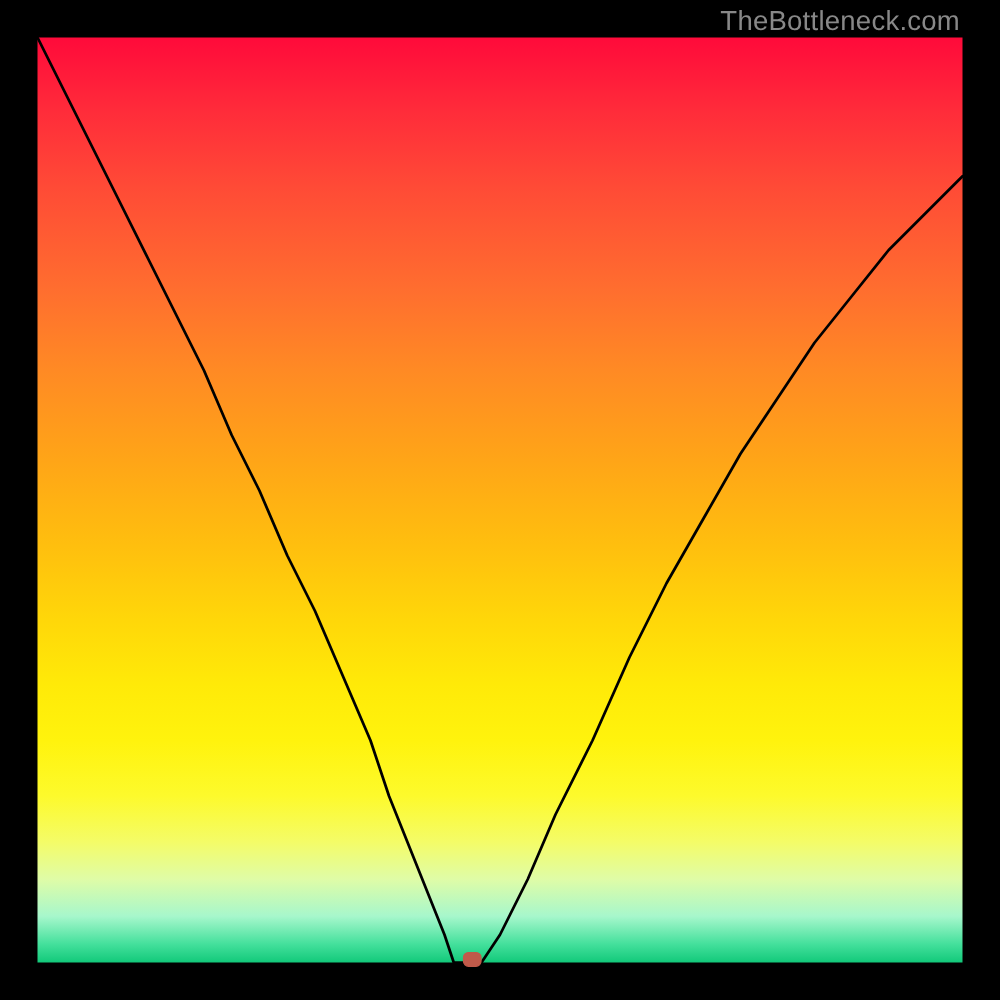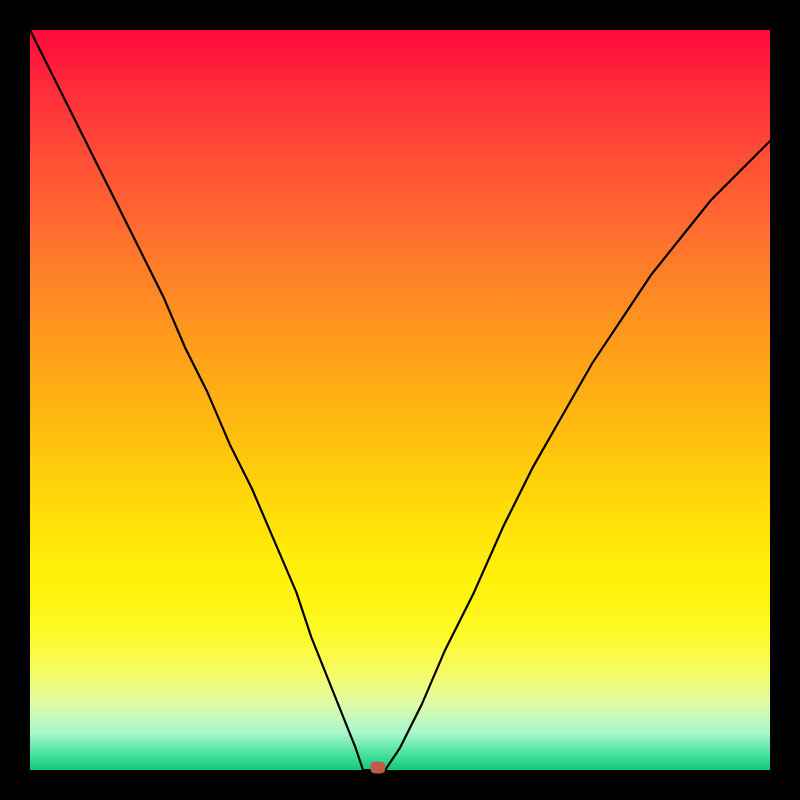--- a/index.html
+++ b/index.html
@@ -72,19 +72,20 @@
   .marker {
     fill: #c05a4a;
     stroke: #c05a4a;
     stroke-width: 1;
   }
 </style>
 </head>
 <body>
 
 <div class="chart-container">
+  <div class="watermark">TheBottleneck.com</div>
   <div class="plot-area">
     <svg class="curve-layer" viewBox="0 0 740 740">
       <path id="curve-path" class="curve-path" d="M0.00 0.00 L22.20 44.40 L44.40 88.80 L66.60 133.20 L88.80 177.60 L111.00 222.00 L133.20 266.40 L155.40 318.20 L177.60 362.60 L199.80 414.40 L222.00 458.80 L244.20 510.60 L266.40 562.40 L281.20 606.80 L296.00 643.80 L310.80 680.80 L325.60 717.80 L333.00 740.00 L355.20 740.00 L370.00 717.80 L392.20 673.40 L414.40 621.60 L444.00 562.40 L473.60 495.80 L503.20 436.60 L532.80 384.80 L562.40 333.00 L592.00 288.60 L621.60 244.20 L651.20 207.20 L680.80 170.20 L710.40 140.60 L740.00 111.00"></path>
       <rect id="marker-rect" class="marker" rx="4" ry="4" width="14" height="11" x="340.80" y="732.00" fill="#c05a4a" stroke="#c05a4a"></rect>
     </svg>
   </div>
 </div>
 
 </body></html>

